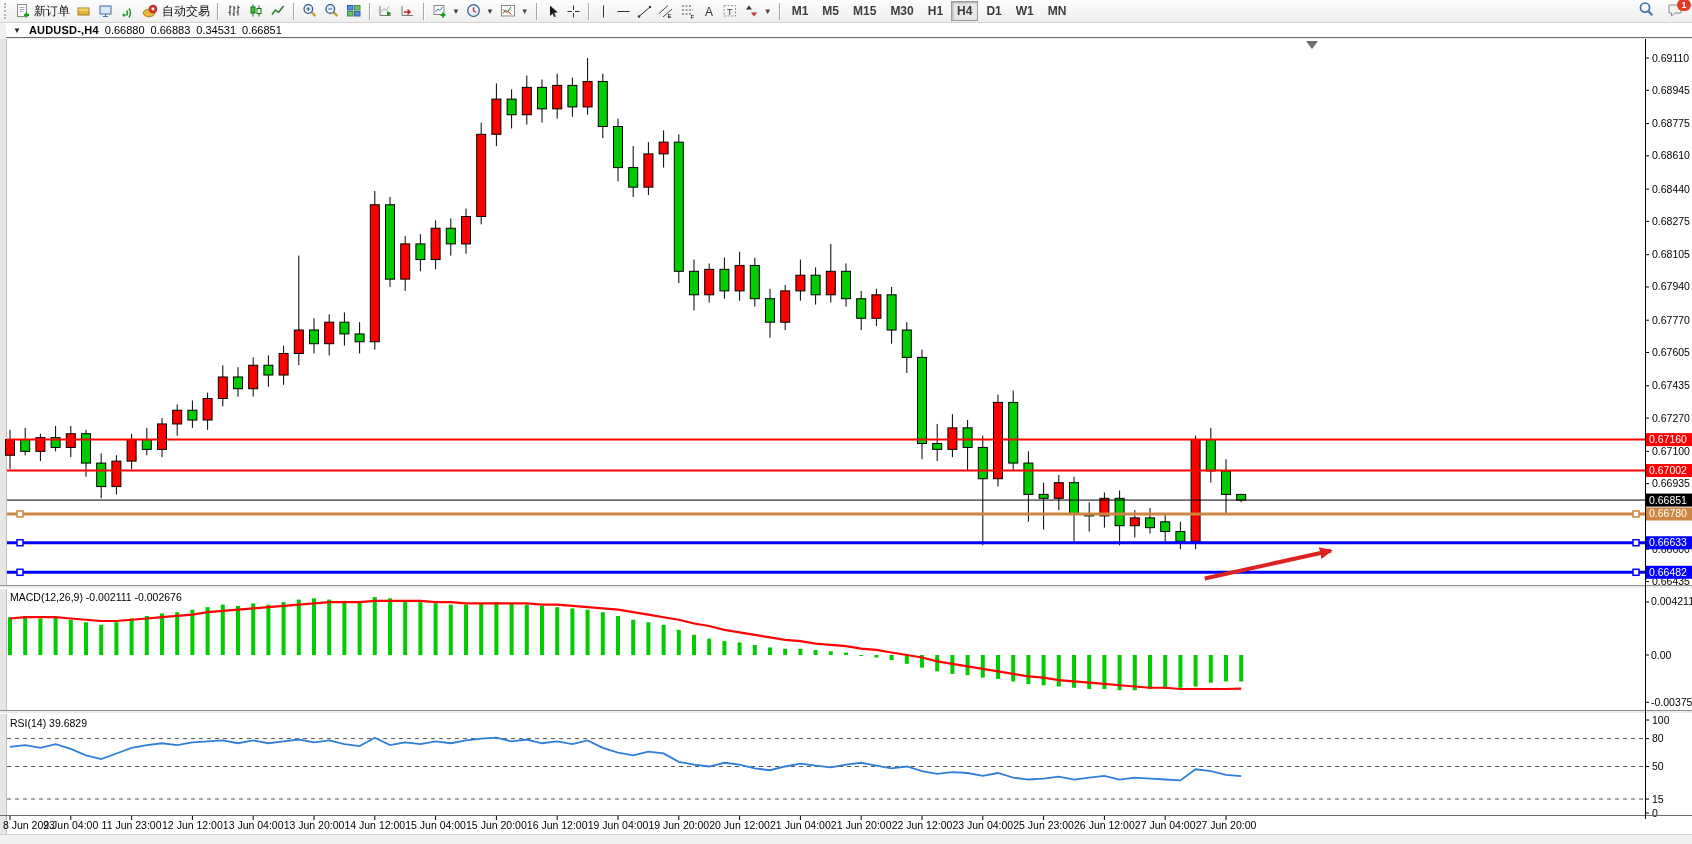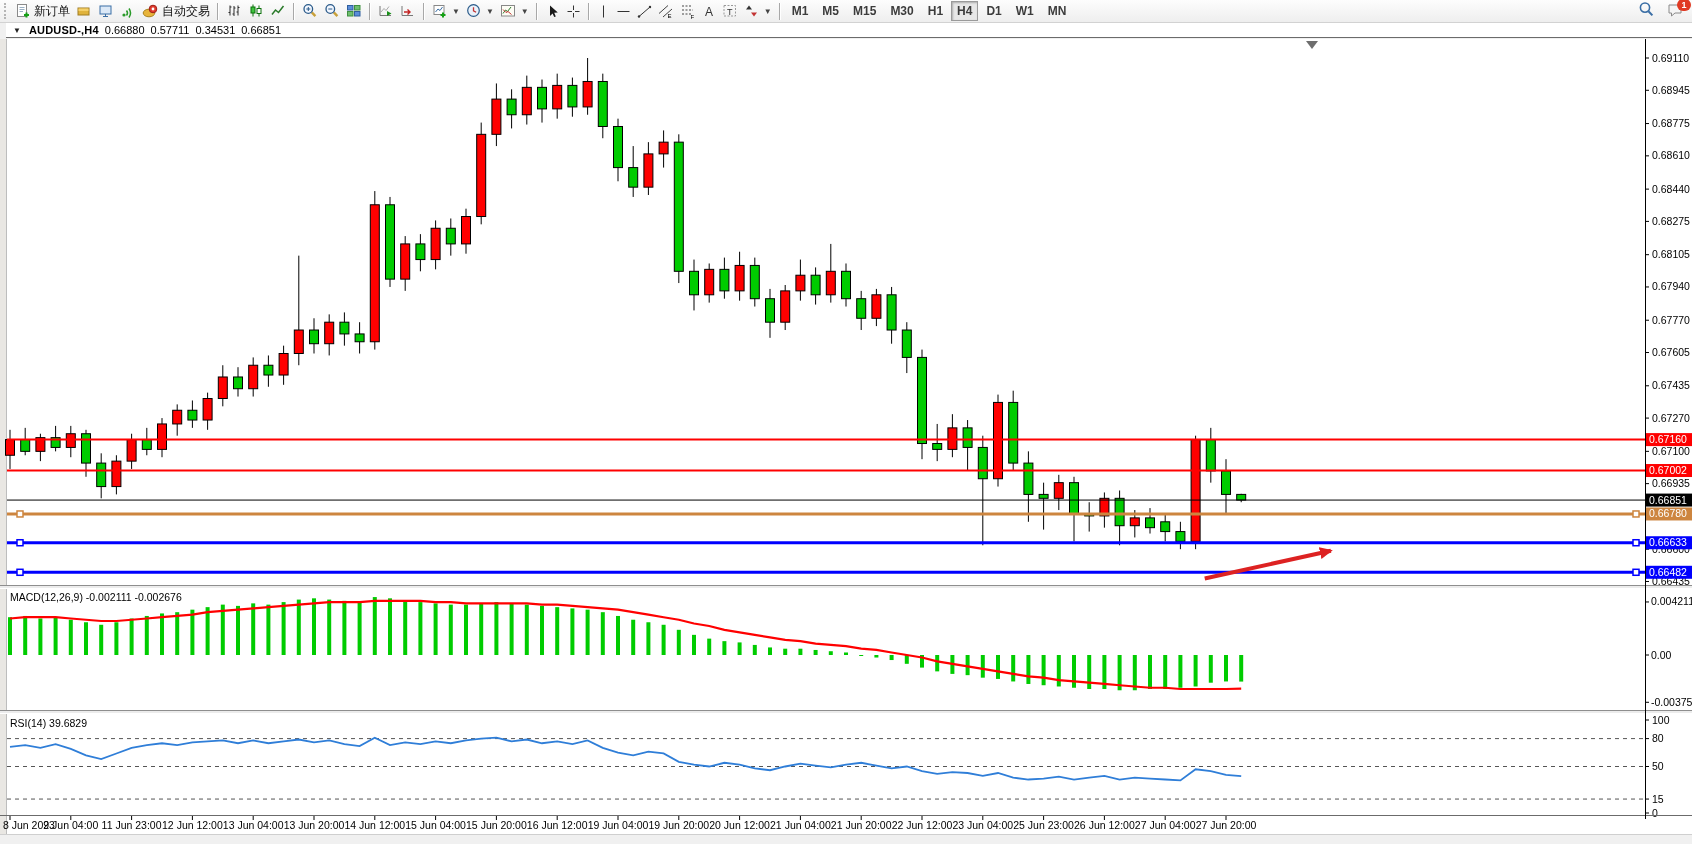--- a/index.html
+++ b/index.html
@@ -294,21 +294,21 @@
           </svg></span>
       <span class="badge">1</span>
     </span>
   </div>
 </div>
 
 <div class="title-strip">
   <span class="collapse">▼</span>
   <span class="sym">AUDUSD-,H4</span>
   <span class="qt">0.66880</span>
-  <span class="qt">0.57711</span>
+  <span class="qt">0.66883</span>
   <span class="qt">0.34531</span>
   <span class="qt">0.66851</span>
 </div>
 
 <svg id="cv" width="1692" height="795" viewBox="0 39 1692 795">
     <rect x="0" y="39" width="1692" height="795" fill="#ffffff"></rect>
     <rect x="0" y="39" width="6" height="795" fill="#e9e7e3"></rect>
     <line x1="6.5" y1="39" x2="6.5" y2="834" stroke="#bdbdbd" stroke-width="1"></line>
     <g>
       <line x1="1645" y1="58" x2="1649" y2="58" stroke="#000"></line>

